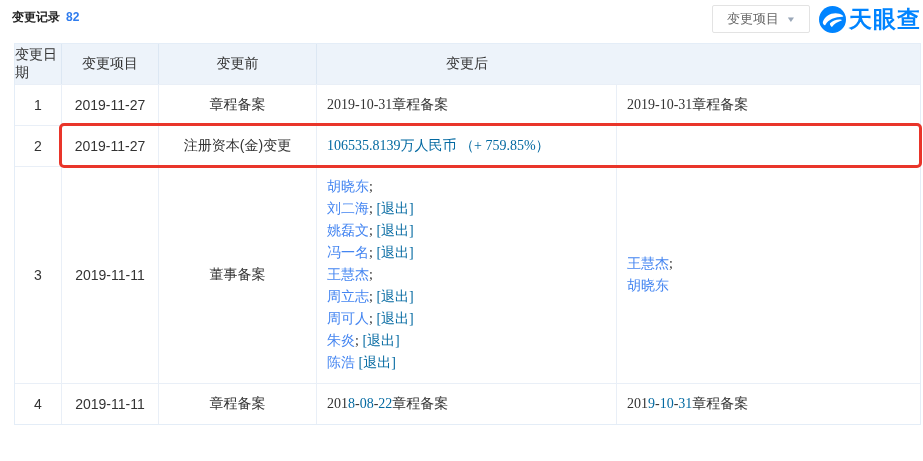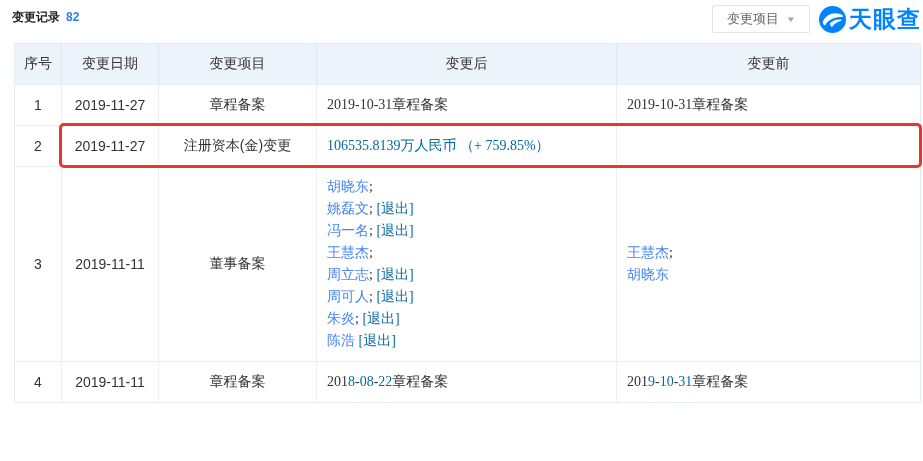--- a/index.html
+++ b/index.html
@@ -89,25 +89,24 @@
   <svg class="logo-icon" viewBox="0 0 32 32">
     <circle cx="16" cy="16" r="16" fill="#0084FF"></circle>
     <path d="M4.5 19 C8 9.5 20 5.5 28.5 11.5 C29 12 28.8 12.6 28 12.6 C19 12.8 11 15.5 7.5 22.5 C6.8 23.8 4.2 21.2 4.5 19 Z" fill="#ffffff"></path>
     <path d="M13 20.5 C16.5 16.8 22 15.4 26.5 16.2 C27.2 16.4 27.2 17 26.6 17.3 C22 19 17.8 21.2 15.6 24.6 C15 25.5 12.4 22.4 13 20.5 Z" fill="#ffffff"></path>
   </svg>
   <span class="logo-text">天眼查</span>
 </div>
 
 <div class="table">
   <div class="thead">
-    <div class="th">序号</div>
     <div class="th">变更日期</div>
     <div class="th">变更项目</div>
+    <div class="th">变更前</div>
     <div class="th">变更后</div>
-    <div class="th">变更前</div>
   </div>
   <div id="tbody">
       <div class="row">
         <div class="cell">1</div>
         <div class="cell">2019-11-27</div>
         <div class="cell">章程备案</div>
         <div class="cell text">
           <div class="line"><span class="seg-dark">2019-10-31章程备案</span></div>
         </div>
         <div class="cell text">
@@ -122,20 +121,21 @@
           <div class="line"><span class="seg-red">106535.8139万人民币 （+ 759.85%）</span></div>
         </div>
         <div class="hl-border"></div>
       </div>
       <div class="row">
         <div class="cell">3</div>
         <div class="cell">2019-11-11</div>
         <div class="cell">董事备案</div>
         <div class="cell text">
           <div class="line"><span class="seg-link">胡晓东</span><span class="seg-dark">;</span></div>
+          <div class="line"><span class="seg-link">刘二海</span><span class="seg-dark">; </span><span class="seg-red">[退出]</span></div>
           <div class="line"><span class="seg-link">姚磊文</span><span class="seg-dark">; </span><span class="seg-red">[退出]</span></div>
           <div class="line"><span class="seg-link">冯一名</span><span class="seg-dark">; </span><span class="seg-red">[退出]</span></div>
           <div class="line"><span class="seg-link">王慧杰</span><span class="seg-dark">;</span></div>
           <div class="line"><span class="seg-link">周立志</span><span class="seg-dark">; </span><span class="seg-red">[退出]</span></div>
           <div class="line"><span class="seg-link">周可人</span><span class="seg-dark">; </span><span class="seg-red">[退出]</span></div>
           <div class="line"><span class="seg-link">朱炎</span><span class="seg-dark">; </span><span class="seg-red">[退出]</span></div>
           <div class="line"><span class="seg-link">陈浩</span><span class="seg-dark"> </span><span class="seg-red">[退出]</span></div>
         </div>
         <div class="cell text">
           <div class="line"><span class="seg-link">王慧杰</span><span class="seg-dark">;</span></div>

